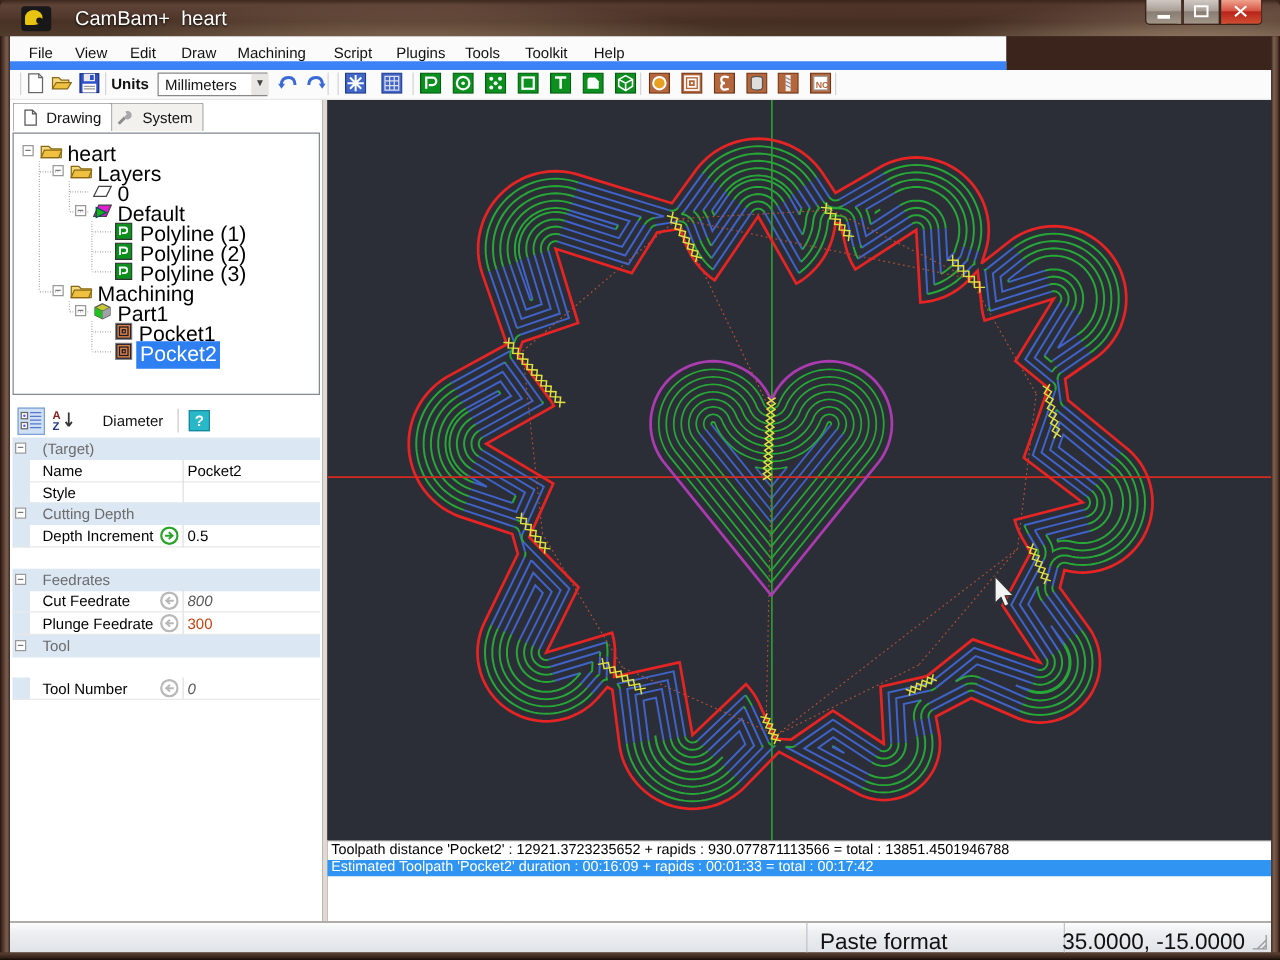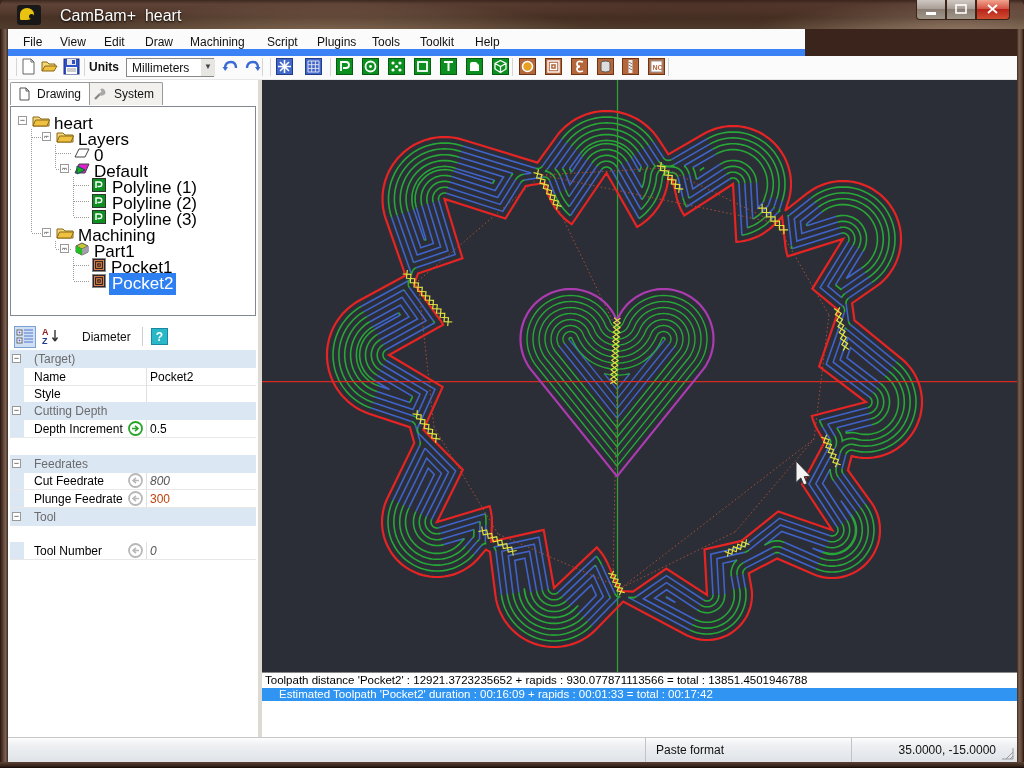--- a/index.html
+++ b/index.html
@@ -47,23 +47,23 @@
 .plab{position:absolute;left:24px;top:2px;color:#000}
 .pval{position:absolute;left:140px;top:2px;color:#000}
 .pdiv{position:absolute;left:136px;top:0;width:1px;height:18px;background:#e0e0e0}
 .pbot{position:absolute;left:0;bottom:0;width:246px;height:1px;background:#e8e8e8}
 .minus{position:absolute;width:9px;height:9px;border:1px solid #999;background:#fff;font-size:9px;line-height:7px;text-align:center;color:#333}
 
 #splitter{position:absolute;left:258px;top:80px;width:4px;height:657px;background:#ded9d2}
 #canvas{position:absolute;left:262px;top:80px;width:755px;height:592px;background:#2b2e37}
 #infobar{position:absolute;left:262px;top:672px;width:755px;height:65px;background:#fff;font-size:11.5px;border-top:1px solid #888}
 #info1{position:absolute;left:3px;top:1px;color:#000;white-space:nowrap}
-#info2{position:absolute;left:0px;top:15px;width:755px;height:13px;background:#3095f2;color:#fff;padding-left:17px;white-space:nowrap}
+#info2{position:absolute;left:0px;top:15px;width:755px;height:13px;background:#3095f2;color:#fff;padding-left:3px;white-space:nowrap}
 
-#statusbar{position:absolute;left:8px;top:737px;width:1009px;height:25px;background:linear-gradient(180deg,#fdfdfd,#eef0f2 30%,#dfe3e8);border-top:1px solid #c8c8c8;font-size:12px;color:#111}
+#statusbar{position:absolute;left:8px;top:737px;width:1009px;height:25px;background:linear-gradient(180deg,#fdfdfd,#eef0f2 30%,#dfe3e8);border-top:1px solid #c8c8c8;font-size:18px;color:#111}
 </style></head><body>
 <div id="win">
  <div id="titlebar"></div>
  <div id="appicon"></div>
  <div id="titletext">CamBam+&nbsp; heart</div>
  <div class="wbtn" id="btnmin"><svg width="28" height="18">
         <rect x="9" y="12" width="10" height="3" fill="#fff"></rect>
       </svg></div>
  <div class="wbtn" id="btnmax"><svg width="28" height="18">
         <rect x="9" y="5" width="10" height="8" fill="none" stroke="#fff" stroke-width="1.6"></rect>

